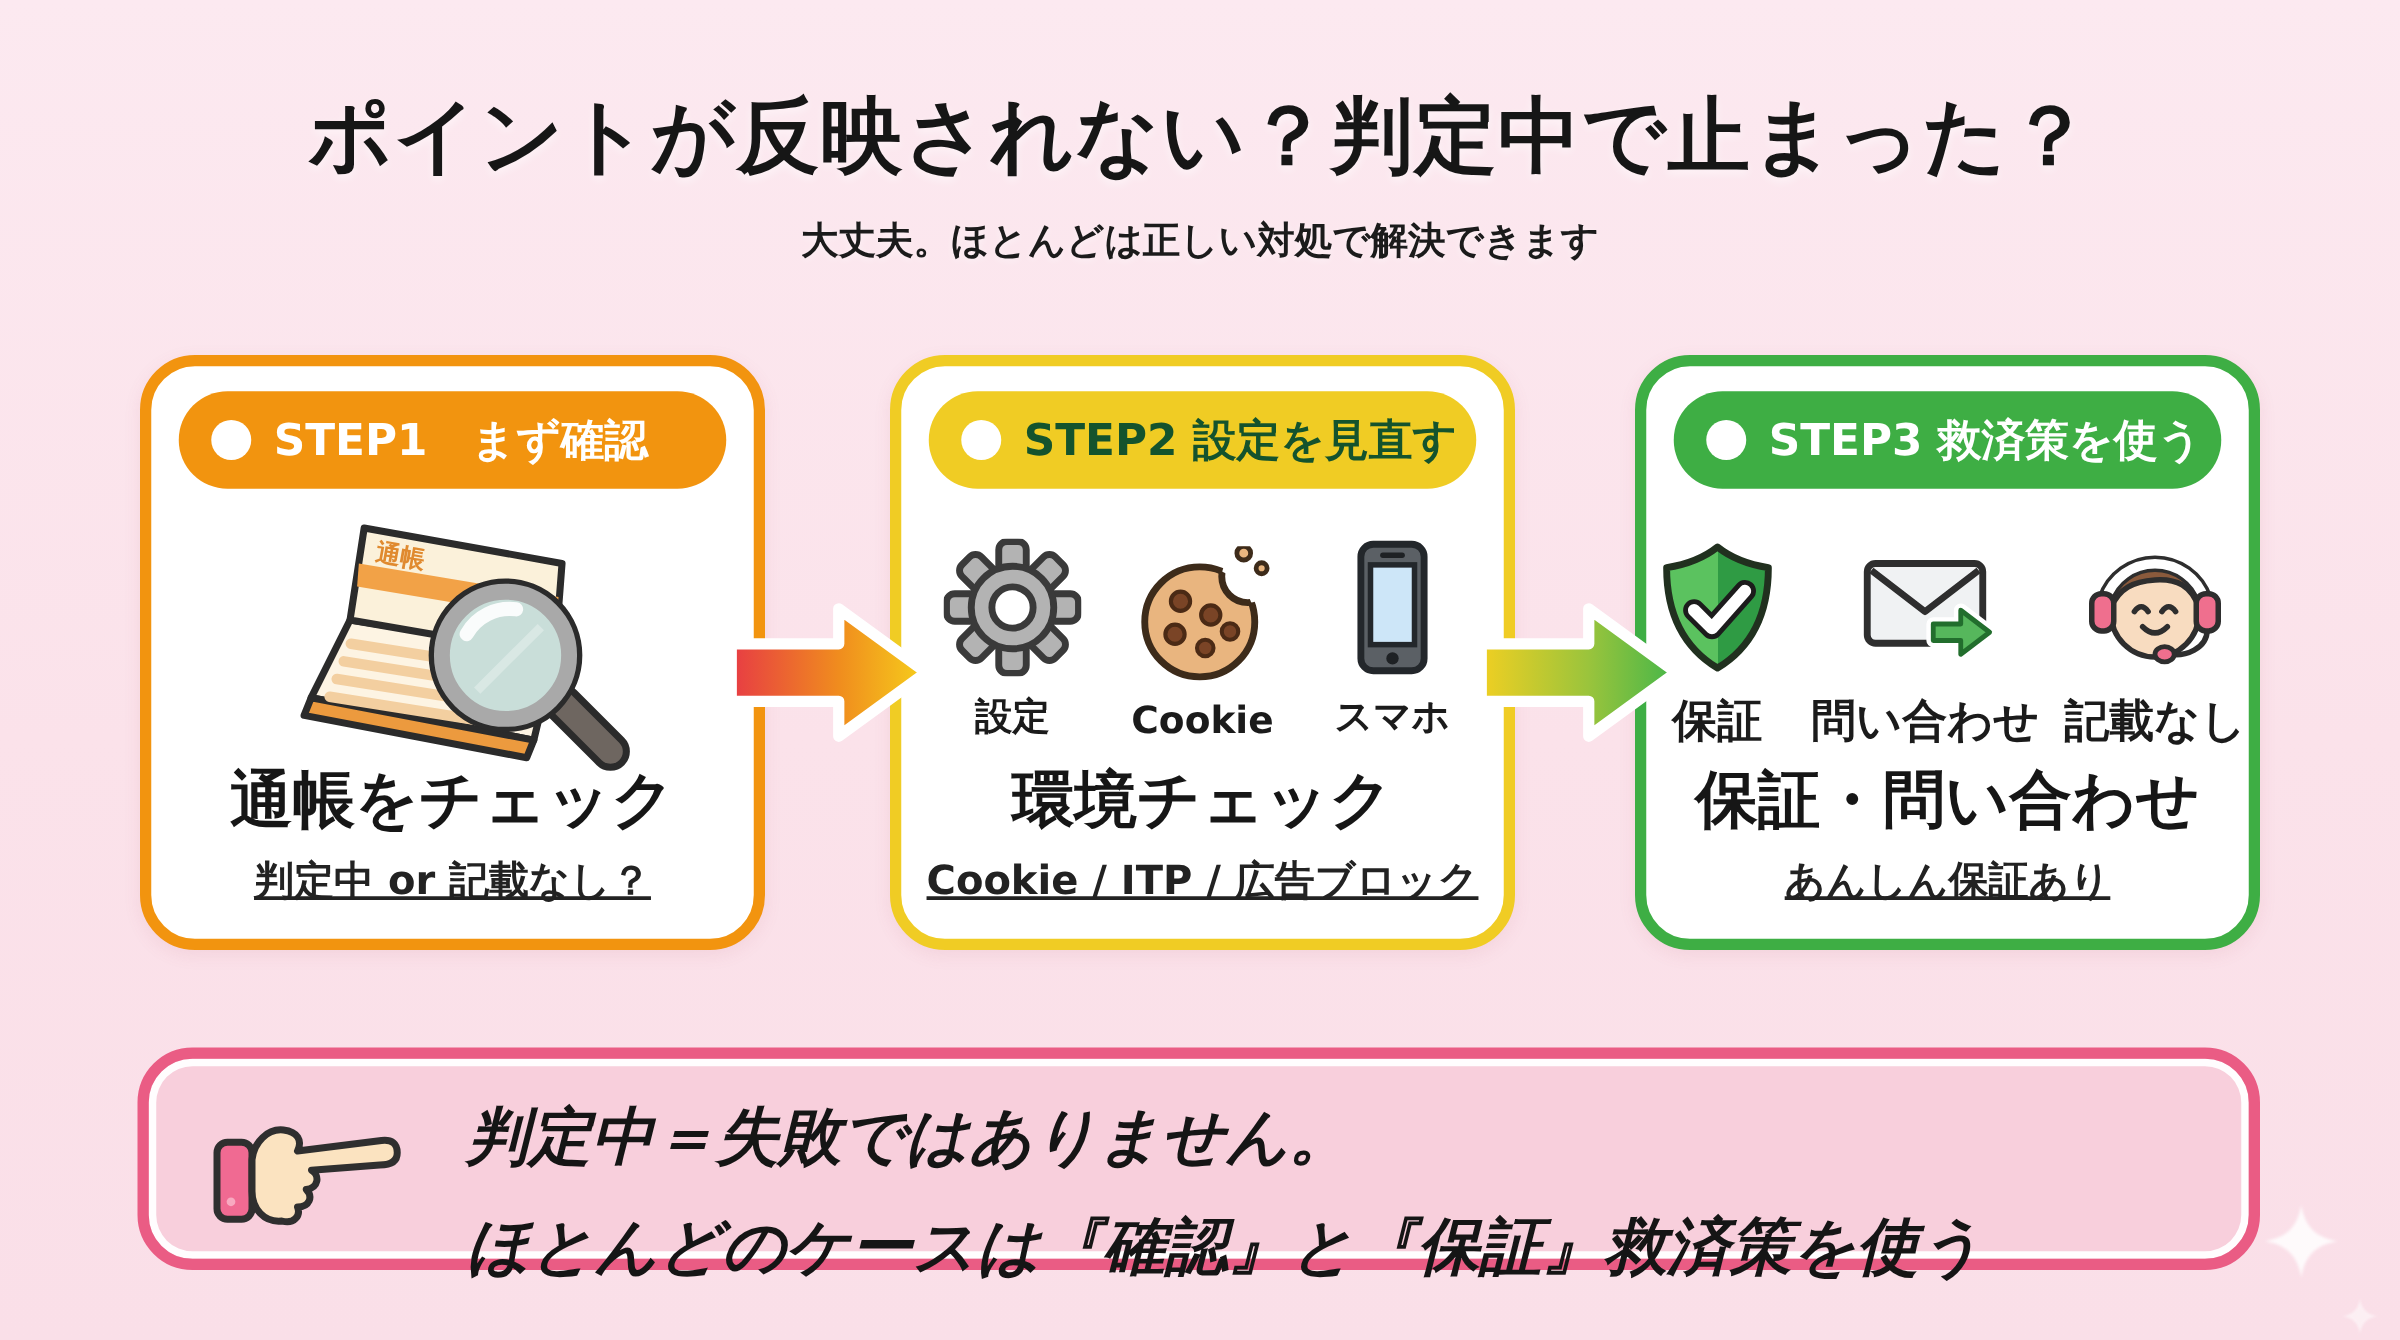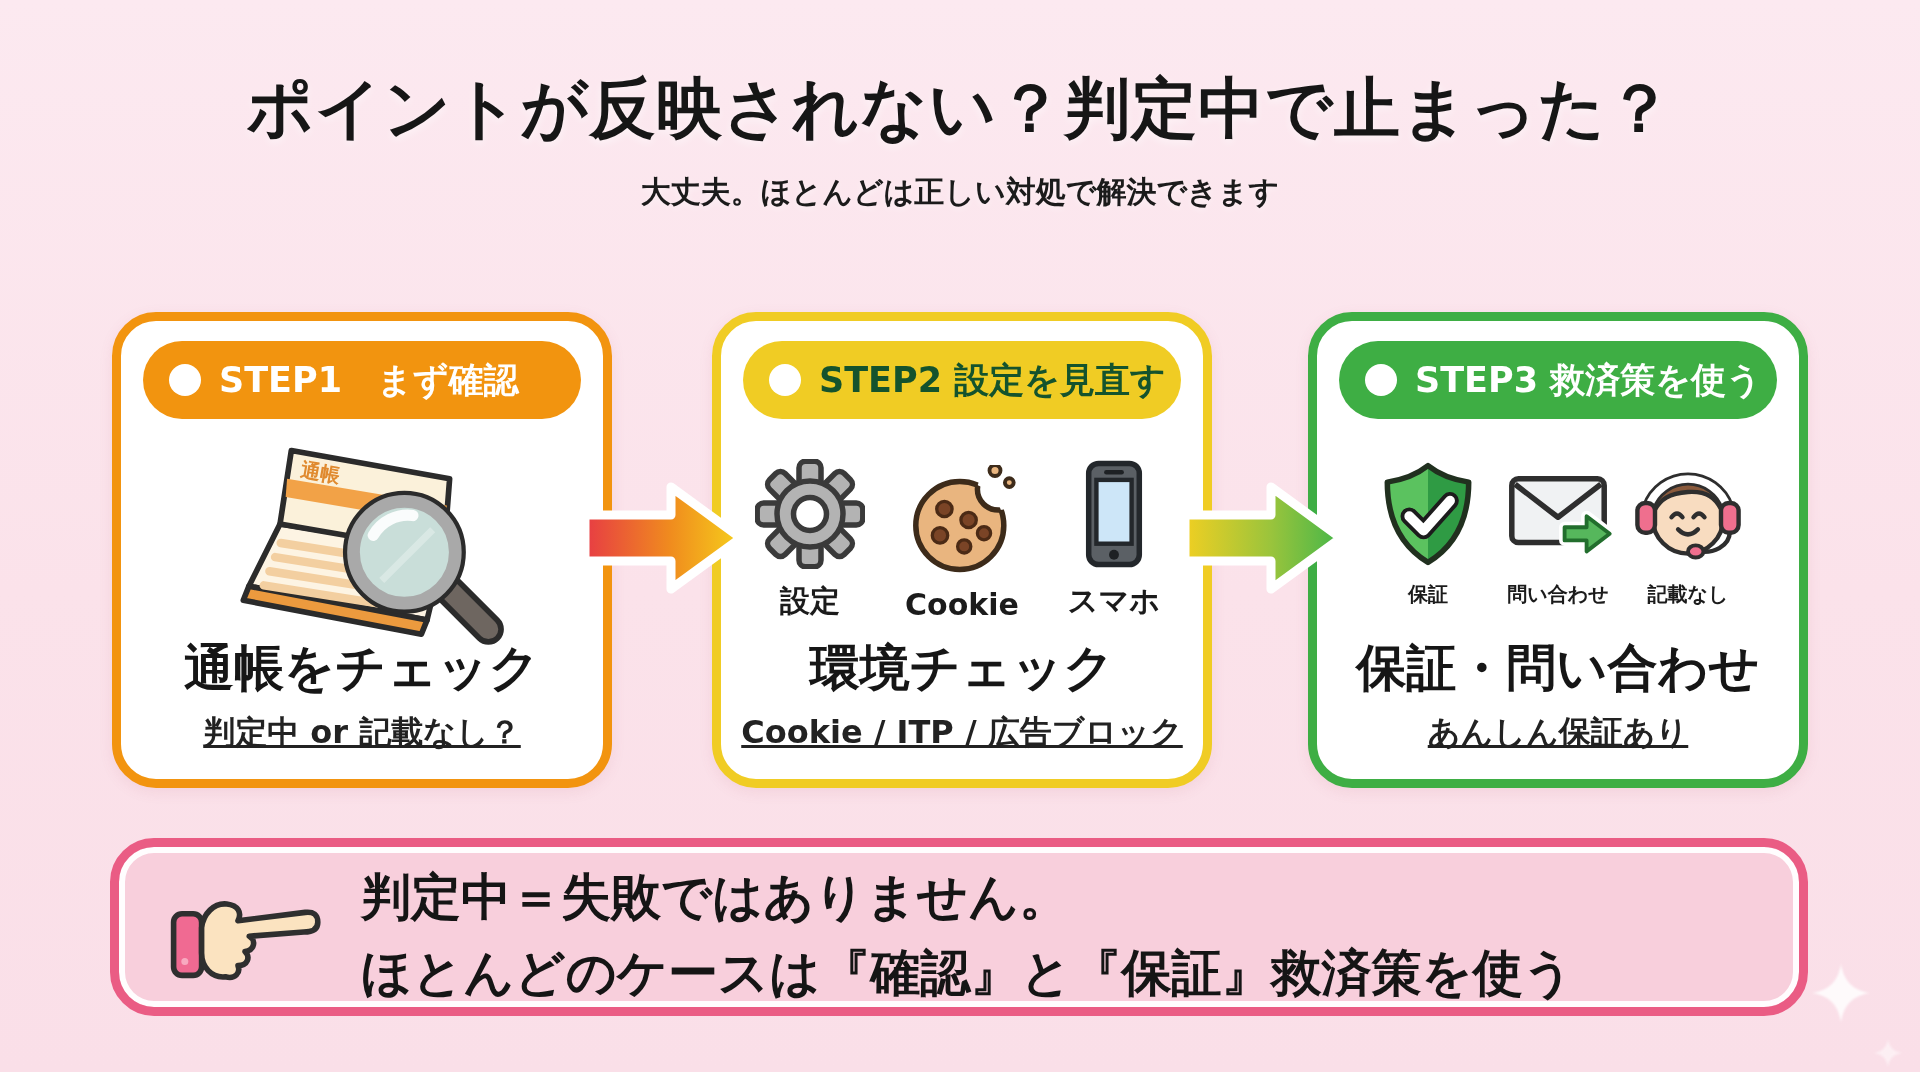--- a/index.html
+++ b/index.html
@@ -22,21 +22,21 @@
     text-shadow:0 3px 8px rgba(255,255,255,.55);
   }
   .page-subtitle{
     position:absolute;top:172px;left:0;width:100%;
     margin:0;text-align:center;
     font-size:30px;font-weight:800;color:#1b1b1b;
     text-shadow:0 2px 6px rgba(255,255,255,.5);
   }
   
   .card{
-    position:absolute;top:312px;height:476px;width:500px;
+    position:absolute;top:284px;height:476px;width:500px;
     background:#ffffff;
     border:9px solid var(--accent);
     border-radius:44px;
     box-sizing:border-box;
     box-shadow:0 4px 14px rgba(180,90,110,.10);
   }
   .card-1{left:112px;--accent:#f2940f;}
   .card-2{left:712px;--accent:#f0cc24;}
   .card-3{left:1308px;--accent:#3eae44;}
   .pill{
@@ -65,21 +65,21 @@
   }
   .card-2 .icon-row{gap:40px;}
   .card-3 .icon-row{gap:20px;}
   .icon-row figure{
     margin:0;display:flex;flex-direction:column;align-items:center;gap:12px;text-align:center;
   }
   .icon-row svg{width:110px;height:110px;}
   .icon-row figcaption{
     font-size:30px;font-weight:800;color:#1b1b1b;white-space:nowrap;
   }
-  .card-3 .icon-row figcaption{font-size:20px;}
+  .card-3 .icon-row figcaption{font-size:36px;}
   .card-title{
     position:absolute;top:314px;left:0;right:0;margin:0;
     text-align:center;font-size:50px;font-weight:900;color:#161616;
   }
   .card-sub{
     position:absolute;top:390px;left:0;right:0;margin:0;
     text-align:center;font-size:32px;font-weight:700;color:#222222;text-decoration:underline;
   }
   
   .flow-arrow{position:absolute;top:473px;width:172px;height:130px;z-index:6;}
@@ -92,22 +92,23 @@
     border:9px solid #ea5c84;
     border-radius:44px;
     box-sizing:border-box;
     box-shadow:inset 0 0 0 6px rgba(255,255,255,.95);
   }
   .note .hand{position:absolute;left:38px;top:36px;width:190px;height:112px;}
   .note-text{
     position:absolute;left:242px;top:12px;right:30px;
   }
   .note-text p{
-    margin:0;font-size:50px;font-weight:900;color:#151515;line-height:76px;
+    margin:12px;font-size:50px;font-weight:900;color:#151515;line-height:76px;
     white-space:nowrap;
+    font-style:italic;
   }
   
   .sparkle{position:absolute;left:1812px;top:960px;width:58px;height:66px;opacity:.85;filter:blur(1.2px);}
   .sparkle-small{position:absolute;left:1874px;top:1038px;width:28px;height:30px;opacity:.5;filter:blur(1px);}
 </style>
 </head>
 <body>
 
 <div class="stage">
 

